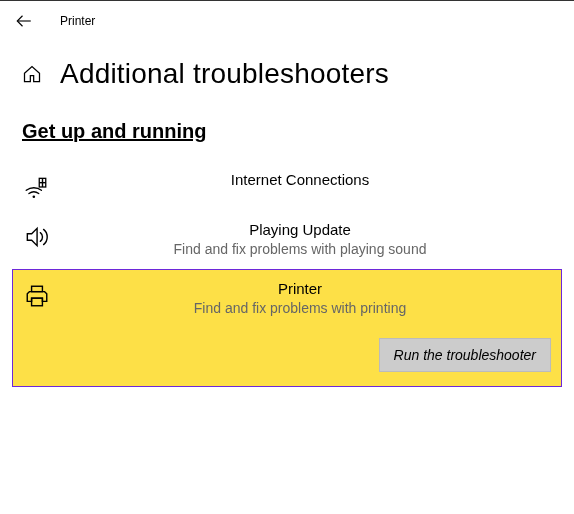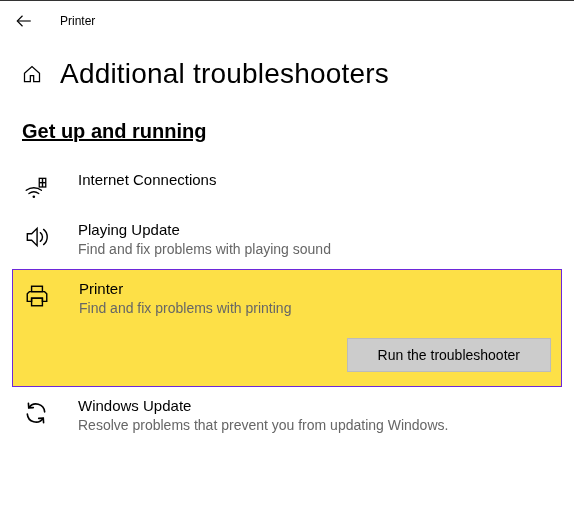--- a/index.html
+++ b/index.html
@@ -68,21 +68,22 @@
       padding: 10px 10px 10px 10px;
       cursor: pointer;
     }
     .troubleshooter-item.selected {
       background: #fde047;
       border: 1px solid #6d28d9;
     }
     .item-row {
       display: flex;
       align-items: flex-start;
-      gap: 28px;
+      gap: 6px;
+      text-align: center;
     }
     .item-icon {
       width: 28px;
       height: 28px;
       flex-shrink: 0;
       display: flex;
       align-items: center;
       justify-content: center;
       margin-top: 2px;
     }
@@ -101,24 +102,25 @@
       line-height: 1.35;
     }
     .run-button-row {
       display: flex;
       justify-content: flex-end;
       padding: 20px 0 4px 0;
     }
     .run-button {
       background: #ccc;
       border: 1px solid #bbb;
-      padding: 8px 30px;
+      padding: 8px 14px;
       font-size: 14px;
       cursor: pointer;
       font-family: inherit;
+      font-style: italic;
     }
   </style>
 </head>
 <body>
 
 <div class="header-bar">
   <div class="back-arrow">
     <svg width="18" height="18" viewBox="0 0 24 24" fill="none" stroke="#000" stroke-width="1.5">
       <line x1="21" y1="12" x2="4" y2="12"></line>
       <polyline points="10,5 3,12 10,19"></polyline>
@@ -186,30 +188,14 @@
       <div class="item-text">
         <div class="item-title">Printer</div>
         <div class="item-desc">Find and fix problems with printing</div>
       </div>
     </div>
     <div class="run-button-row">
       <button class="run-button">Run the troubleshooter</button>
     </div>
   </div>
 
-  <div class="troubleshooter-item">
-    <div class="item-row">
-      <div class="item-icon">
-        <svg width="26" height="26" viewBox="0 0 24 24" fill="none" stroke="#000" stroke-width="1.5">
-          <path d="M20 11 A8 8 0 0 0 5.5 7" stroke-linecap="round"></path>
-          <polyline points="5,3 5.3,7.2 9.5,7" fill="none" stroke-linecap="round"></polyline>
-          <path d="M4 13 A8 8 0 0 0 18.5 17" stroke-linecap="round"></path>
-          <polyline points="19,21 18.7,16.8 14.5,17" fill="none" stroke-linecap="round"></polyline>
-        </svg>
-      </div>
-      <div class="item-text">
-        <div class="item-title">Windows Update</div>
-        <div class="item-desc">Resolve problems that prevent you from updating Windows.</div>
-      </div>
-    </div>
-  </div>
 
 </div>
 
 </body></html>

